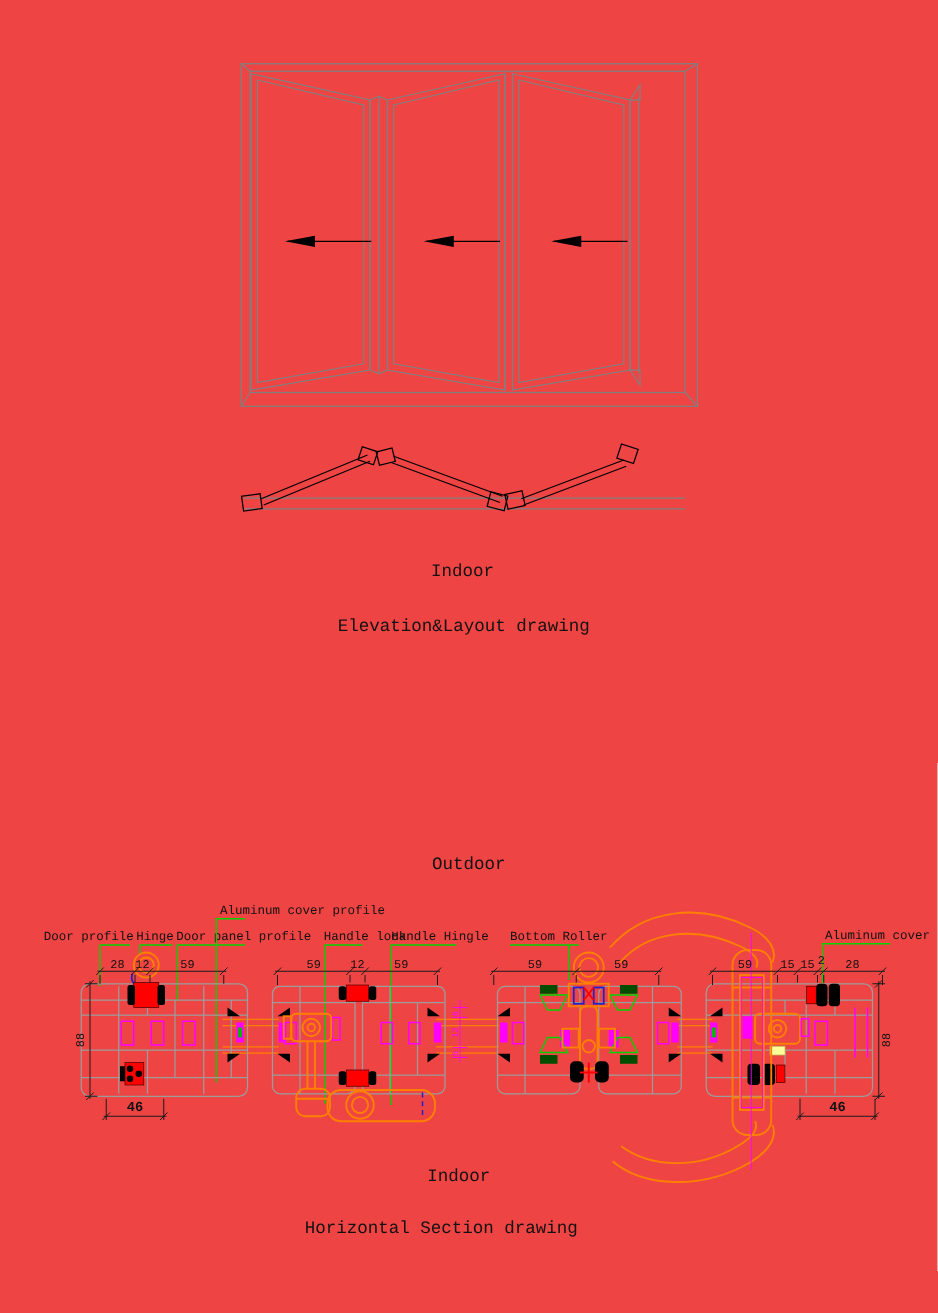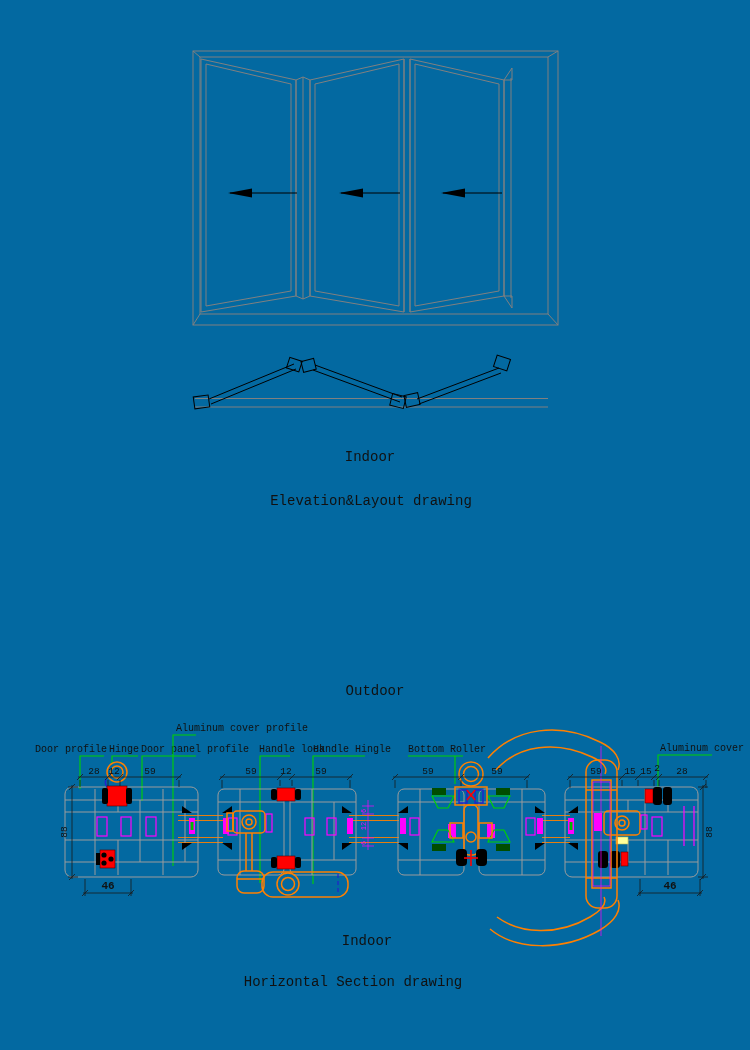--- a/index.html
+++ b/index.html
@@ -1,16 +1,16 @@
 <!DOCTYPE html>
 <html style="--orange: #ff8000; --magenta: #ff00ff; --green: #00d400; --dark_green: #004d00; --gasket_green: #00bb00; --red: #ff0000; --blue: #2222cc; --profile_gray: #9c9c9c; --elevation_gray: #808080;"><head>
 <meta charset="utf-8">
 <style>
   html,body{margin:0;padding:0;background:#fff;}
-  .canvas{position:relative;width:750px;height:1050px;background:#0369a1;overflow:hidden;
+  .canvas{position:relative;width:750px;height:1050px;background:#ef4444;overflow:hidden;
           font-family:"Liberation Mono", monospace;}
   svg{display:block}
   
   .gry{stroke:var(--profile_gray);fill:none;stroke-width:1}
   .elv{stroke:var(--elevation_gray);fill:none;stroke-width:1}
   .blk{stroke:#000;fill:none;stroke-width:1}
   .blkf{fill:#000;stroke:none}
   .dim{stroke:#1a1a1a;fill:none;stroke-width:.8}
   .org{stroke:var(--orange);fill:none;stroke-width:1.5}
   .orgthin{stroke:var(--orange);fill:none;stroke-width:.9}

